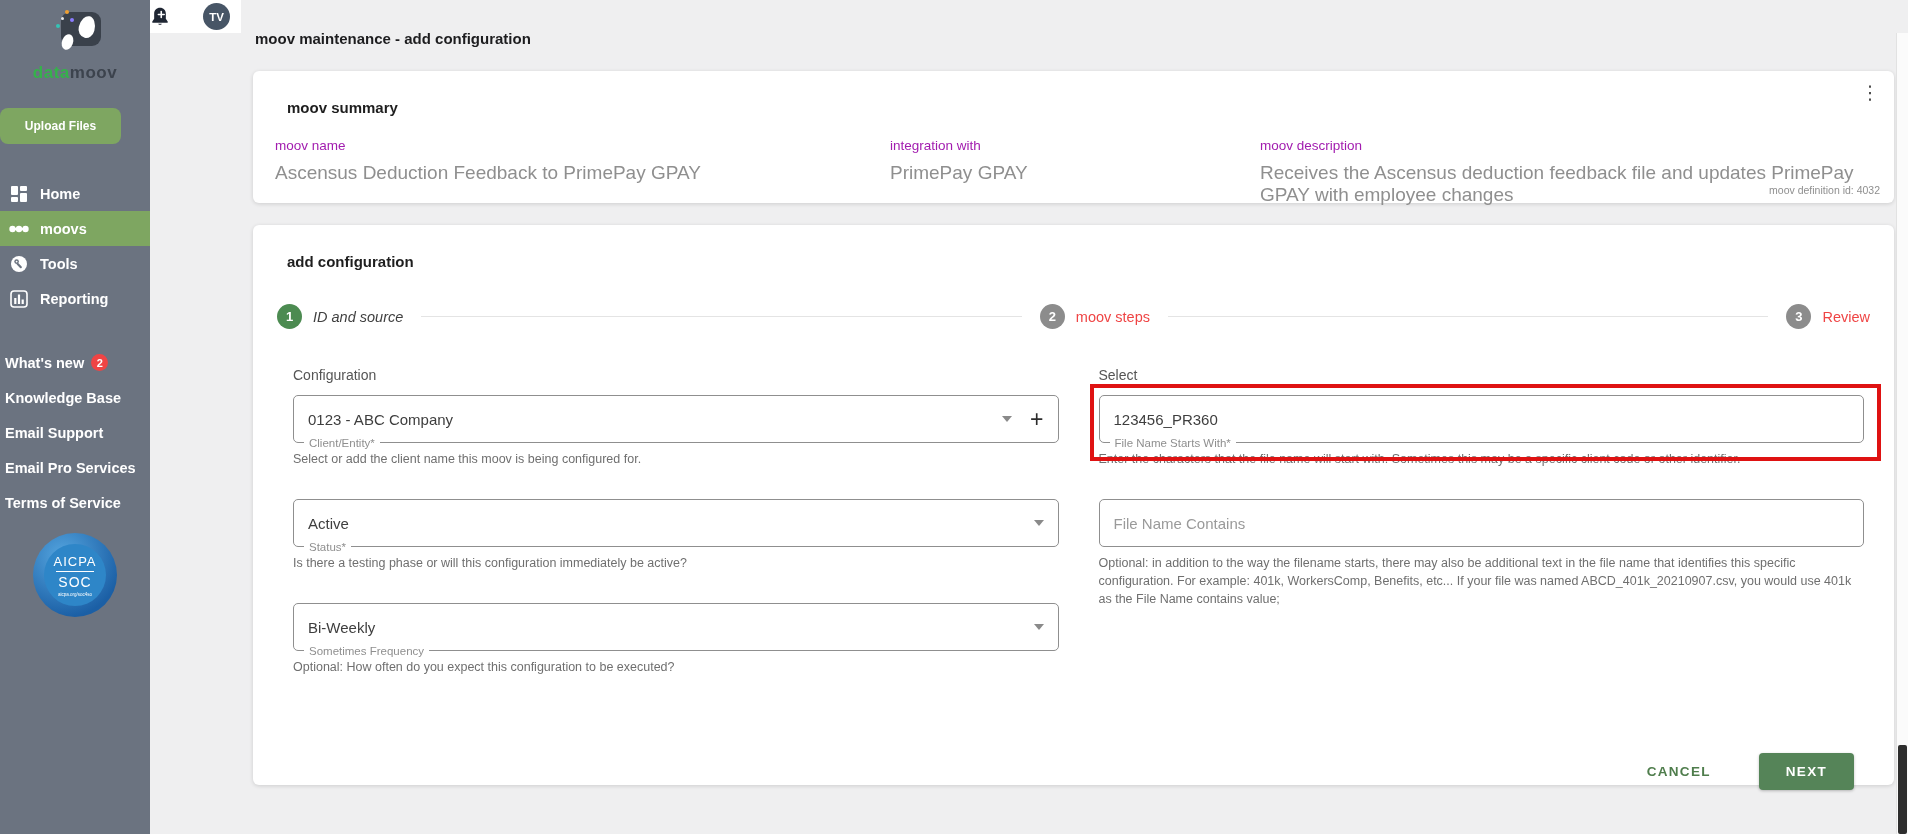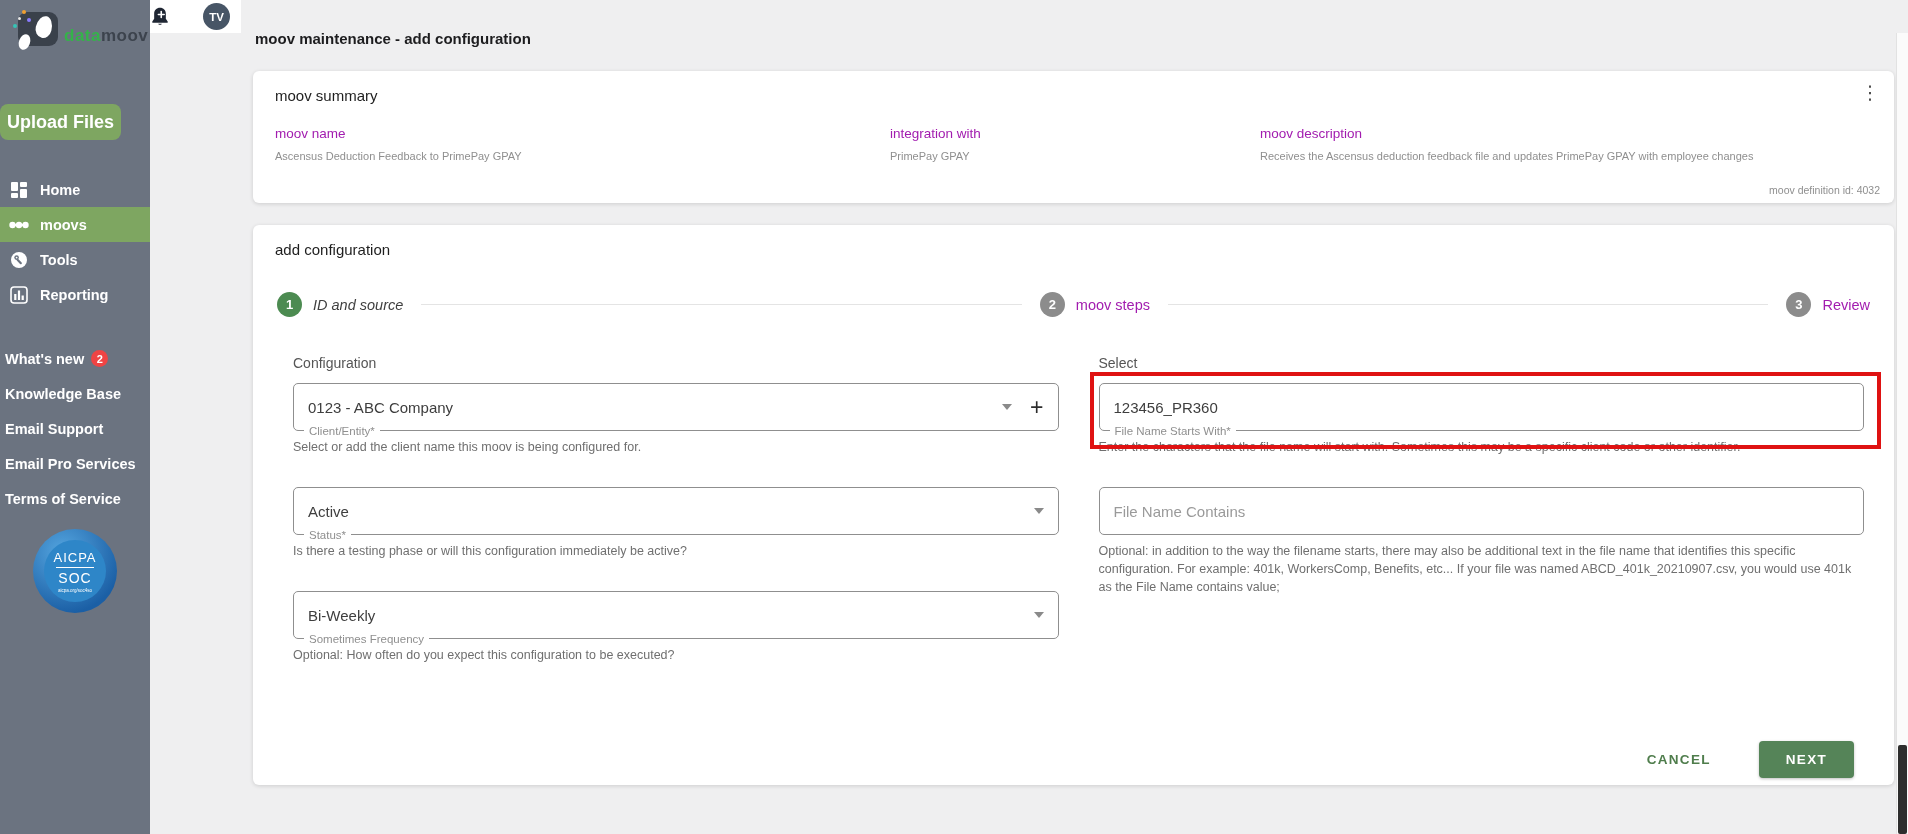--- a/index.html
+++ b/index.html
@@ -6,36 +6,36 @@
   html,body { margin:0; padding:0; }
   body {
     width:1908px; height:834px; overflow:hidden;
     font-family:"Liberation Sans", sans-serif;
     background:#efeff0;
   }
   .app { display:flex; width:1908px; height:834px; }
 
   
   .sidebar { width:150px; min-width:150px; background:#6b7380; color:#fff; position:relative; z-index:10; }
-  .brand { padding-top:8px; display:flex; flex-direction:row; align-items:center; cursor:pointer; }
+  .brand { padding-top:8px; display:flex; flex-direction:column; align-items:center; cursor:pointer; }
   .logo-mark { width:64px; height:52px; position:relative; }
   .logo-square { position:absolute; right:6px; top:4px; width:40px; height:34px; background:#3a414b; border-radius:9px; }
   .logo-blob1 { position:absolute; right:12px; top:8px; width:16px; height:22px; background:#fff; border-radius:50% 50% 48% 52%/58% 58% 42% 42%; transform:rotate(14deg); }
   .logo-blob2 { position:absolute; right:34px; top:26px; width:11px; height:16px; background:#fff; border-radius:50%; transform:rotate(20deg); }
   .dot { position:absolute; border-radius:50%; }
   .dot-orange { width:4px; height:4px; background:#f0a030; left:22px; top:2px; }
   .dot-teal { width:4px; height:4px; background:#35c4b5; left:13px; top:16px; }
   .dot-purple { width:4px; height:4px; background:#8a7bff; left:27px; top:10px; }
   .dot-white { width:3px; height:3px; background:#e8e8e8; left:18px; top:9px; }
   .logo-text { margin-top:3px; font-size:17px; font-weight:bold; letter-spacing:.5px; }
   .lt-green { color:#35b24a; }
   .lt-dark { color:#3c434d; }
 
-  .upload-btn { display:block; margin:44px 0 0 0; width:121px; height:36px; background:#7ea661; color:#fff;
-    font-weight:bold; font-size:18px; border:none; border-radius:8px; cursor:pointer; font-family:inherit; }
+  .upload-btn { display:block; margin:25px 0 0 0; width:121px; height:36px; background:#7ea661; color:#fff;
+    font-weight:bold; font-size:12px; border:none; border-radius:8px; cursor:pointer; font-family:inherit; }
 
   .nav { margin-top:32px; }
   .nav-item { height:35px; display:flex; align-items:center; gap:10px; padding-left:8px;
     font-size:14.5px; font-weight:600; color:#fff; cursor:pointer; }
   .nav-item.active { background:#7ea661; }
   .nav-icon { width:22px; display:flex; justify-content:center; align-items:center; }
 
   .side-links { margin-top:38px; padding-left:5px; display:flex; flex-direction:column; gap:19px;
     font-size:14.5px; font-weight:600; }
   .side-link { display:flex; align-items:flex-end; cursor:pointer; }
@@ -57,37 +57,37 @@
   .topbar { height:33px; background:#fff; display:flex; align-items:center; justify-content:flex-end; gap:33px; padding-right:11px; }
   .bell { cursor:pointer; display:flex; }
   .avatar { width:27px; height:27px; border-radius:50%; background:#475566; color:#fff; font-size:11.5px;
     font-weight:bold; display:flex; align-items:center; justify-content:center; cursor:pointer; }
 
   .content { flex:1; padding:0 14px 0 12px; }
   .page-title { margin:30px 0 0 2px; font-size:15px; font-weight:bold; color:#1d1d1f; }
 
   .card { background:#fff; border-radius:6px; box-shadow:0 1px 4px rgba(0,0,0,.14); }
   .summary-card { margin-top:24px; height:132px; position:relative; padding:16px 22px 0; }
-  .card-h2 { margin:0; font-size:15px; font-weight:normal; color:#1e1e1e; }
+  .card-h2 { margin:12px; font-size:15px; font-weight:bold; color:#1e1e1e; }
   .kebab { position:absolute; top:12px; right:14px; width:20px; text-align:center; color:#4a4a4a;
     font-size:19px; cursor:pointer; line-height:20px; user-select:none; }
   .summary-grid { display:grid; grid-template-columns:615px 370px 1fr; margin-top:22px; }
   .sum-label { font-size:13.5px; color:#a21caf; }
-  .sum-value { margin-top:9px; font-size:11px; color:#8f8f8f; }
+  .sum-value { margin-top:9px; font-size:19px; color:#8f8f8f; }
   .def-id { position:absolute; right:14px; bottom:7px; font-size:10.5px; color:#8f8f8f; }
 
   .config-card { margin-top:22px; height:560px; padding-top:16px; position:relative; }
   .config-card .card-h2 { padding-left:22px; }
 
   .stepper { display:flex; align-items:center; margin:34px 24px 0 24px; }
   .step { display:flex; align-items:center; gap:11px; cursor:pointer; }
   .step-circle { width:25px; height:25px; border-radius:50%; color:#fff; font-size:13px; font-weight:600;
     display:flex; align-items:center; justify-content:center; background:#8c8c8c; }
   .step.active .step-circle { background:#4c8b51; }
-  .step-label { font-size:14.5px; color:#a21caf; }
+  .step-label { font-size:14.5px; color:#ef4444; }
   .step.active .step-label { color:#3f3f3f;font-style:italic; }
   .step-line { flex:1; height:1px; background:#e4e4e4; margin:0 18px; }
 
   .form-cols { display:flex; gap:40px; padding:0 30px 0 40px; margin-top:38px; }
   .col { flex:1; min-width:0; }
   .section-label { font-size:14px; color:#555; }
 
   .field-block { margin-top:12px; margin-bottom:31px; position:relative; }
   .outlined { position:relative; height:48px; border:1px solid #8f8f8f; border-radius:5px; background:#fff;
     display:flex; align-items:center; padding:0 14px; cursor:pointer; }

